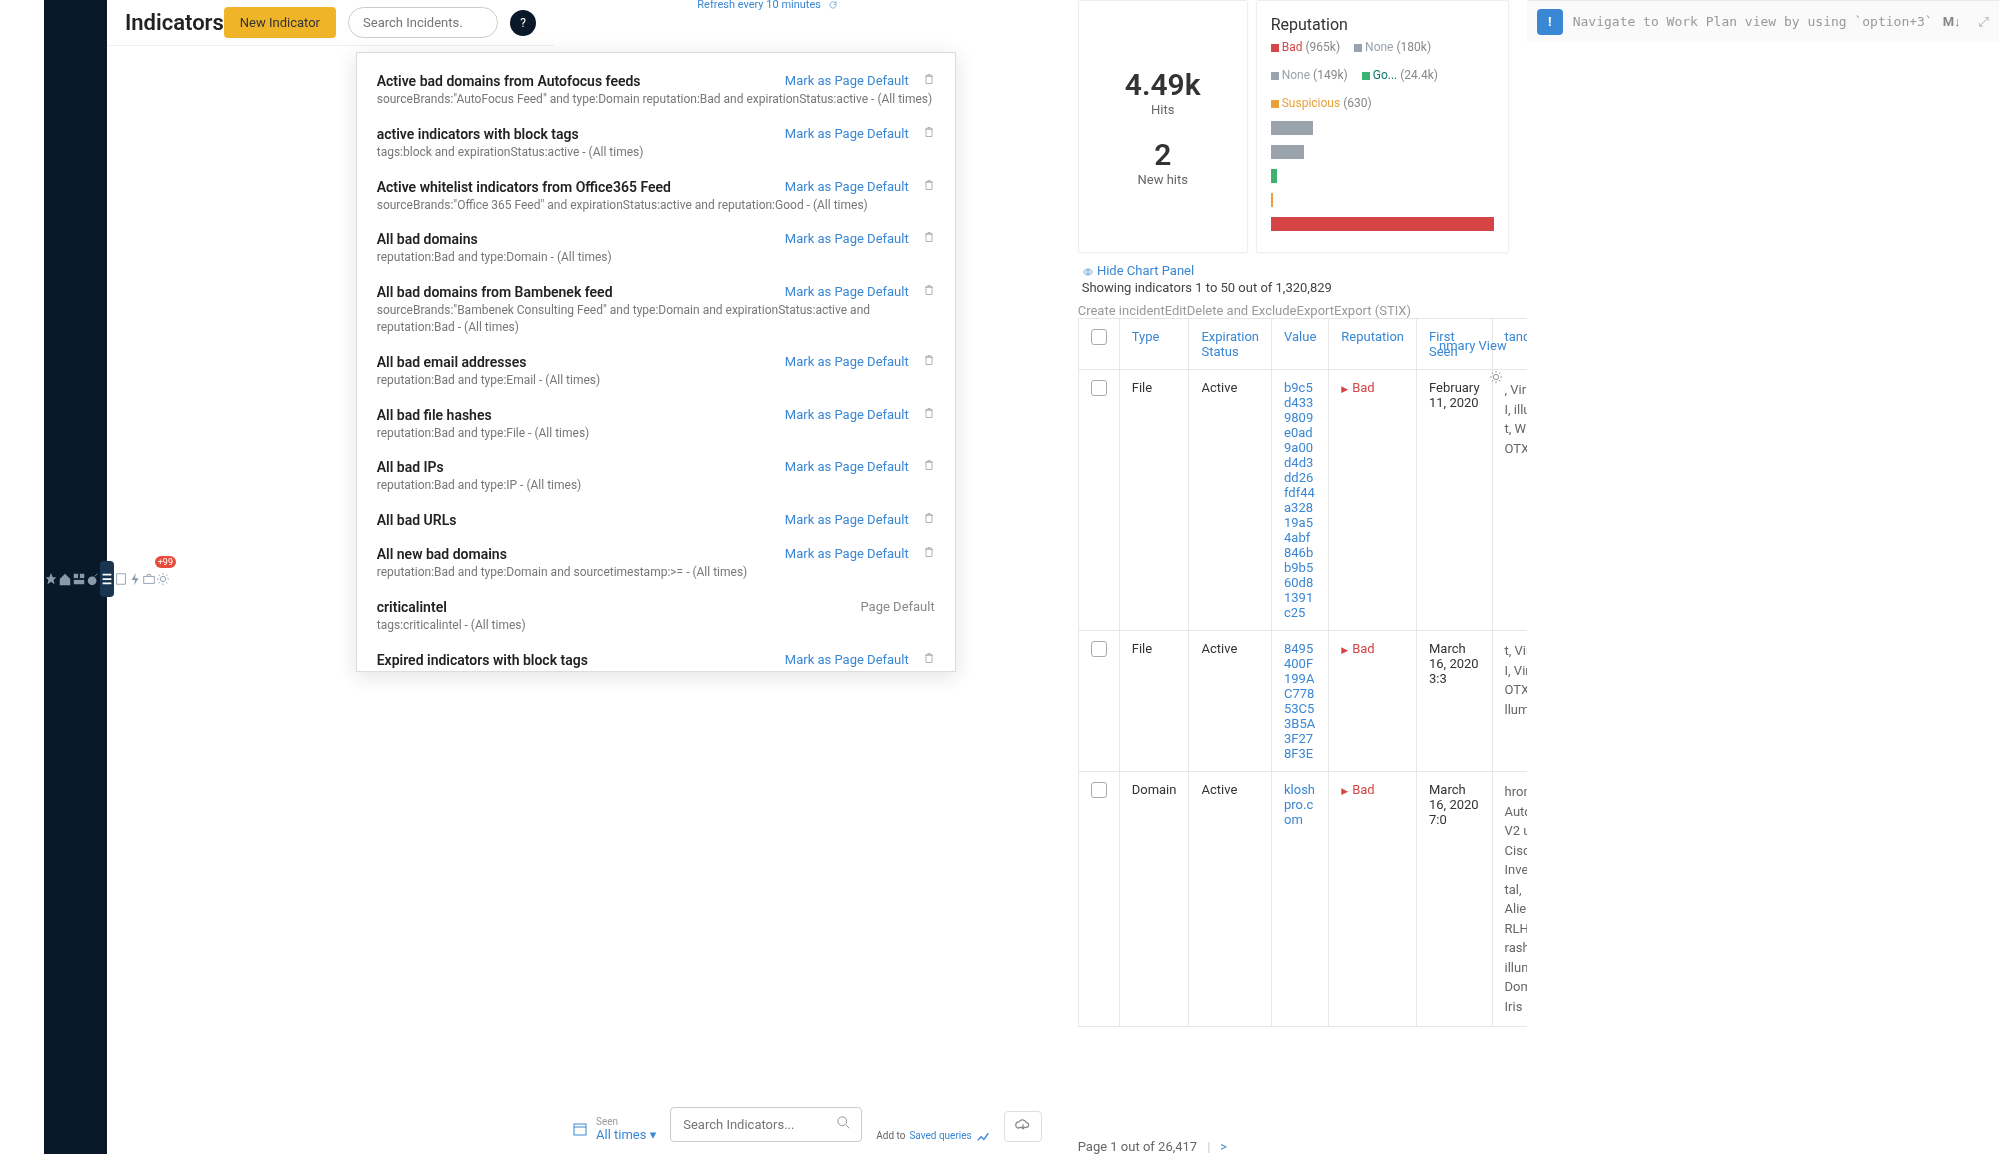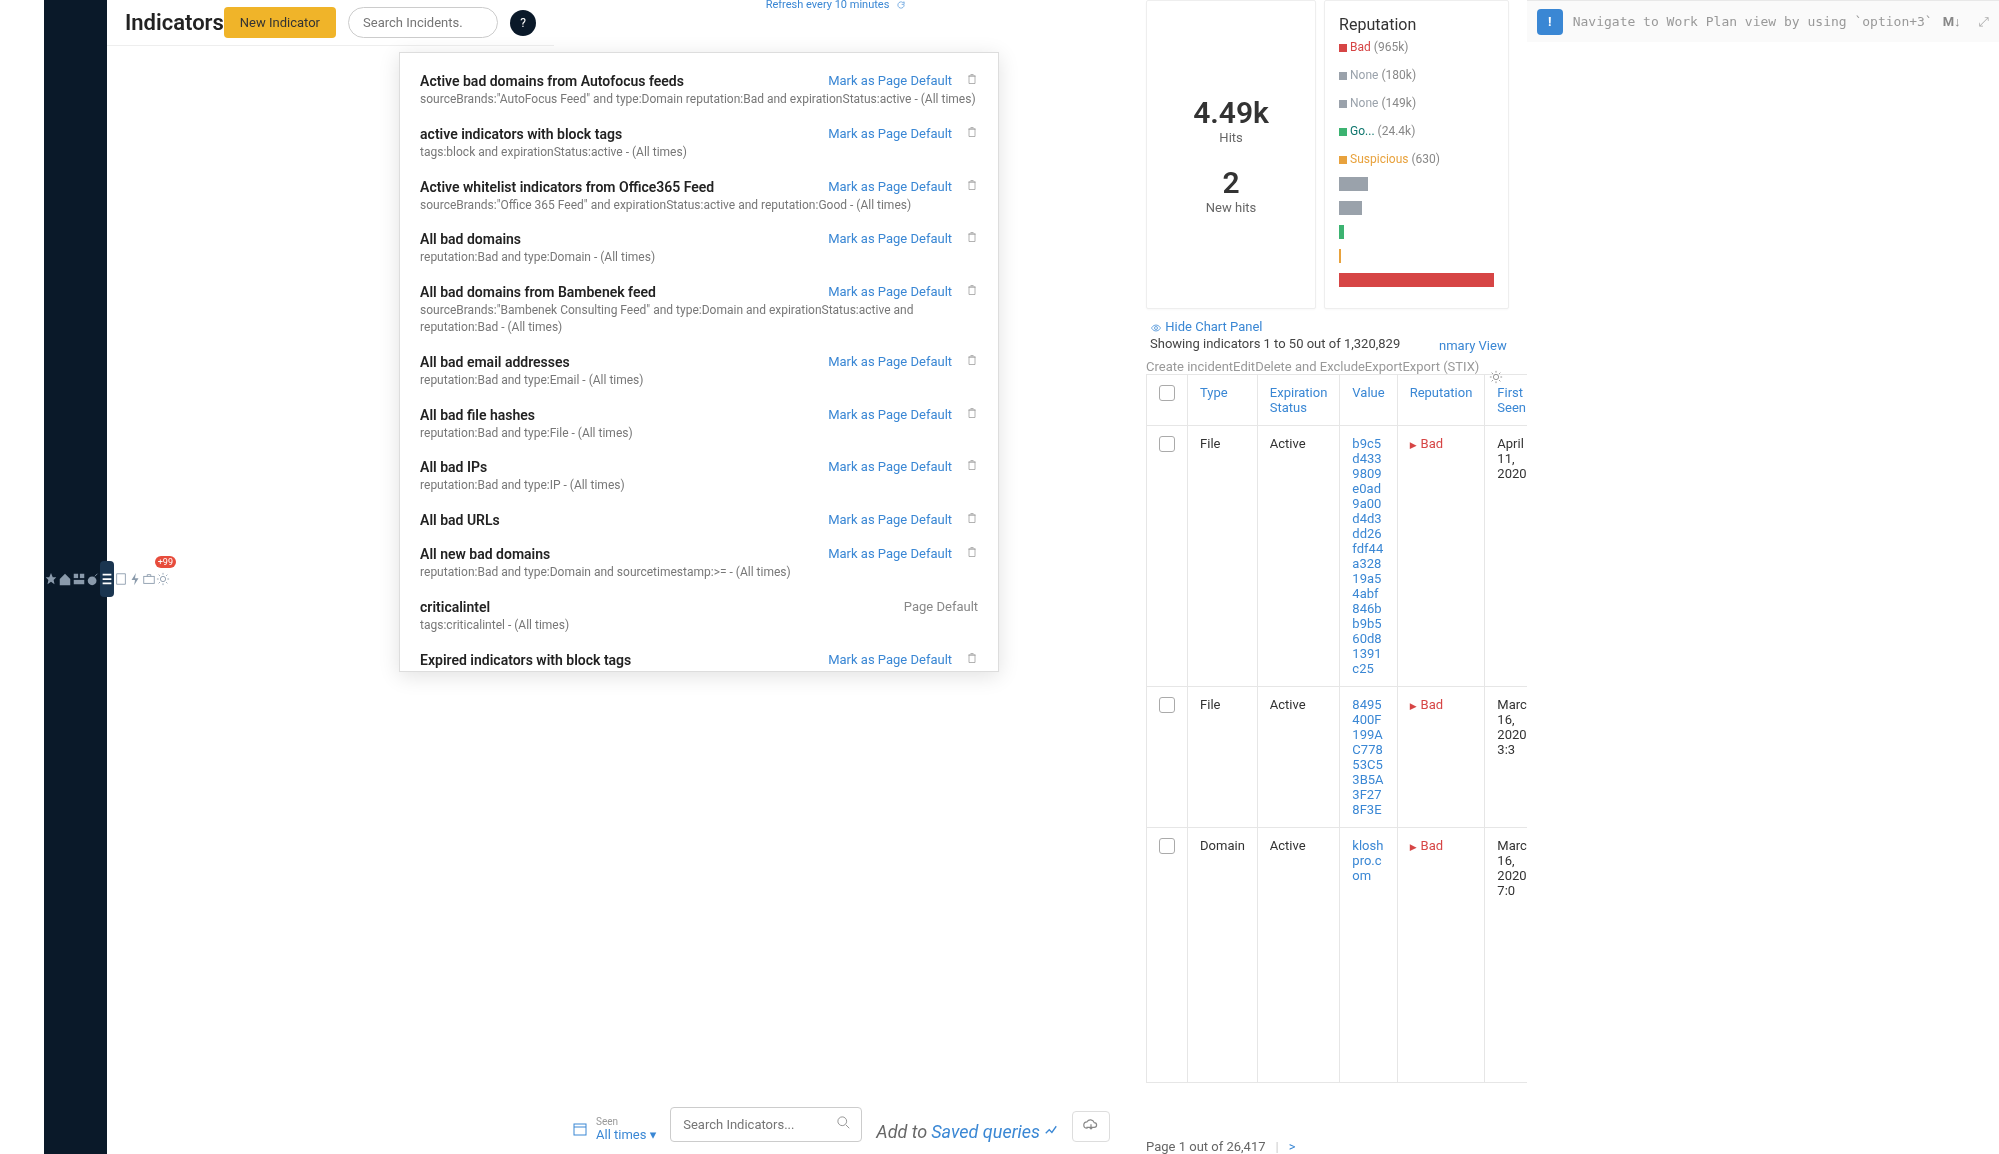--- a/index.html
+++ b/index.html
@@ -154,27 +154,26 @@
       width: 100%;
       font-size: 13px;
     }
     .search-indicators .mag {
       position: absolute;
       right: 10px;
       top: 8px;
       color: #888;
     }
     .add-saved {
-      font-size: 18px;
+      font-size: 10px;
       color: #666;
       cursor: pointer;
       display: flex;
-      align-items: flex-start;
+      align-items: center;
       gap: 4px;
-      font-style: italic;
     }
     .add-saved .sq { color: #3a87d4; }
     .cloud-btn {
       border: 1px solid #ddd;
       border-radius: 4px;
       padding: 6px 10px;
       color: #888;
       cursor: pointer;
     }
     .charts-row {
@@ -271,21 +270,21 @@
       font-family: monospace;
       color: #999;
       font-size: 13px;
     }
     .md-icon { color: #888; font-weight: bold; font-size: 13px; margin-right: 8px;}
     .expand-icon { color: #aaa; }
     
     .popover {
       position: absolute;
       top: 52px;
-      right: 129px;
+      right: 104px;
       width: 600px;
       max-height: 620px;
       overflow-y: auto;
       background: #fff;
       border: 1px solid #ddd;
       box-shadow: 0 4px 20px rgba(0,0,0,0.12);
       z-index: 100;
       padding: 14px 20px;
     }
     .popover::before {
@@ -650,21 +649,21 @@
             <th>tances</th>
           </tr>
         </thead>
         <tbody id="tbody">
             <tr>
     <td class="chk"><span class="chk-box"></span></td>
     <td>File</td>
     <td>Active</td>
     <td><span class="val-link">b9c5d4339809e0ad9a00d4d3dd26fdf44a32819a54abf846bb9b560d81391c25</span></td>
     <td><span class="rep-tri">▶</span><span class="rep-bad">Bad</span></td>
-    <td>April 11, 2020</td>
+    <td>February 11, 2020</td>
     <td class="instances">, VirusTotal - I, illuminate, t, WildFire, OTX v2</td>
   </tr>
             <tr>
     <td class="chk"><span class="chk-box"></span></td>
     <td>File</td>
     <td>Active</td>
     <td><span class="val-link">8495400F199AC77853C53B5A3F278F3E</span></td>
     <td><span class="rep-tri">▶</span><span class="rep-bad">Bad</span></td>
     <td>March 16, 2020 3:3</td>
     <td class="instances">t, VirusTotal - I, VirusTotal, OTX v2, lluminate</td>

